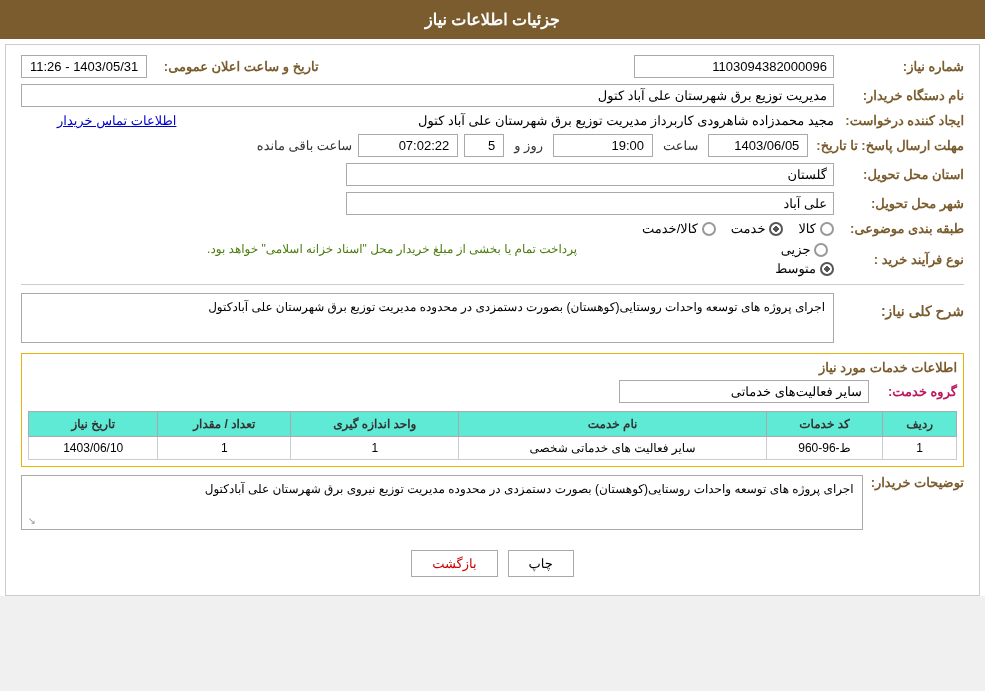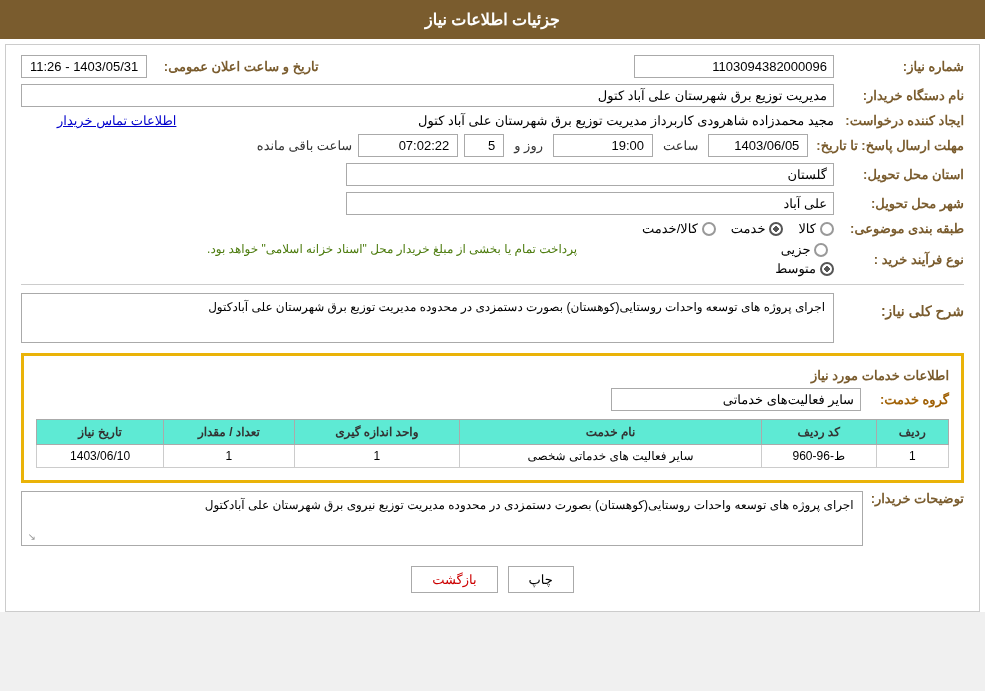--- a/index.html
+++ b/index.html
@@ -135,37 +135,37 @@
       background: #fff;
       padding: 6px 8px;
       min-height: 50px;
       width: 100%;
       font-size: 12px;
       text-align: right;
       direction: rtl;
     }
     .info-services {
       margin-top: 10px;
-      border: 3px solid #eab308;
-      padding: 12px;
+      border: 1px solid #eab308;
+      padding: 6px;
     }
     .service-header {
       color: #7a5c2e;
       font-weight: bold;
       font-size: 13px;
       margin-bottom: 5px;
     }
     .group-row {
       display: flex;
       align-items: center;
       gap: 8px;
       margin-bottom: 4px;
     }
     .group-label {
-      color: #a16207;
+      color: #be185d;
       font-weight: bold;
       min-width: 80px;
     }
     table {
       width: 100%;
       border-collapse: collapse;
       margin-top: 8px;
       font-size: 12px;
     }
     table th {
@@ -369,21 +369,21 @@
 
       <div class="group-row">
         <span class="group-label">گروه خدمت:</span>
         <span class="input-box" style="min-width:250px;">سایر فعالیت‌های خدماتی</span>
       </div>
 
       <table>
         <thead>
           <tr>
             <th>ردیف</th>
-            <th>کد ردیف</th>
+            <th>کد خدمات</th>
             <th>نام خدمت</th>
             <th>واحد اندازه گیری</th>
             <th>تعداد / مقدار</th>
             <th>تاریخ نیاز</th>
           </tr>
         </thead>
         <tbody id="services-tbody">
         <tr>
         <td>1</td>
         <td>ط-96-960</td>

